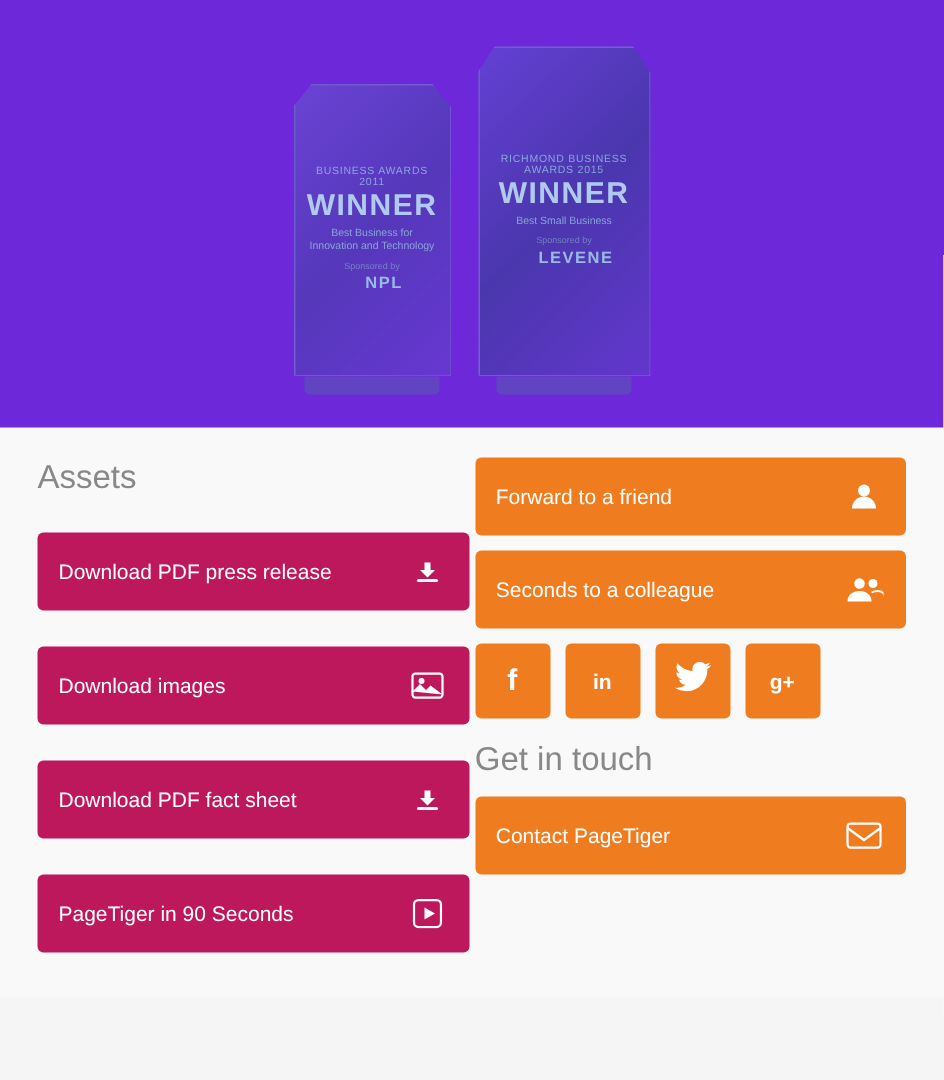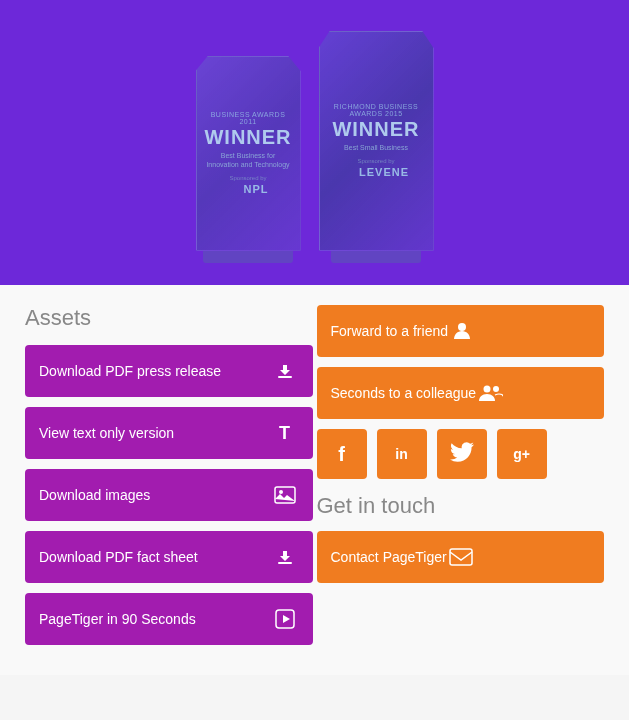--- a/index.html
+++ b/index.html
@@ -130,35 +130,36 @@
     }
 
     .btn-row {
       margin-bottom: 10px;
     }
 
     .btn-dark {
       display: flex;
       align-items: center;
       justify-content: space-between;
-      background: #a21caf;
+      background: #be185d;
       color: white;
       padding: 12px 14px;
       border-radius: 4px;
       cursor: pointer;
       width: 100%;
       border: none;
       text-align: left;
       font-size: 14px;
+      margin-top: 24px;
     }
 
     .btn-orange {
       display: flex;
       align-items: center;
-      justify-content: flex-start;
+      justify-content: space-between;
       background: #f07c20;
       color: white;
       padding: 12px 14px;
       border-radius: 4px;
       cursor: pointer;
       width: 100%;
       border: none;
       text-align: left;
       font-size: 14px;
       margin-bottom: 10px;
@@ -247,28 +248,20 @@
           <span>Download PDF press release</span>
           <span class="btn-icon">
             <svg width="20" height="20" viewBox="0 0 20 20" fill="white">
               <path d="M10 14l-5-5h3V4h4v5h3l-5 5z"></path>
               <rect x="3" y="15" width="14" height="2" rx="1"></rect>
             </svg>
           </span>
         </button>
       </div>
 
-      <div class="btn-row">
-        <button class="btn-dark">
-          <span>View text only version</span>
-          <span class="btn-icon">
-            <span class="icon-text-t">T</span>
-          </span>
-        </button>
-      </div>
 
       <div class="btn-row">
         <button class="btn-dark">
           <span>Download images</span>
           <span class="btn-icon">
             <svg width="22" height="18" viewBox="0 0 22 18" fill="white">
               <rect x="1" y="1" width="20" height="16" rx="2" fill="none" stroke="white" stroke-width="1.5"></rect>
               <circle cx="7" cy="6" r="2"></circle>
               <path d="M1 13l5-5 4 4 3-3 8 6"></path>
             </svg>

